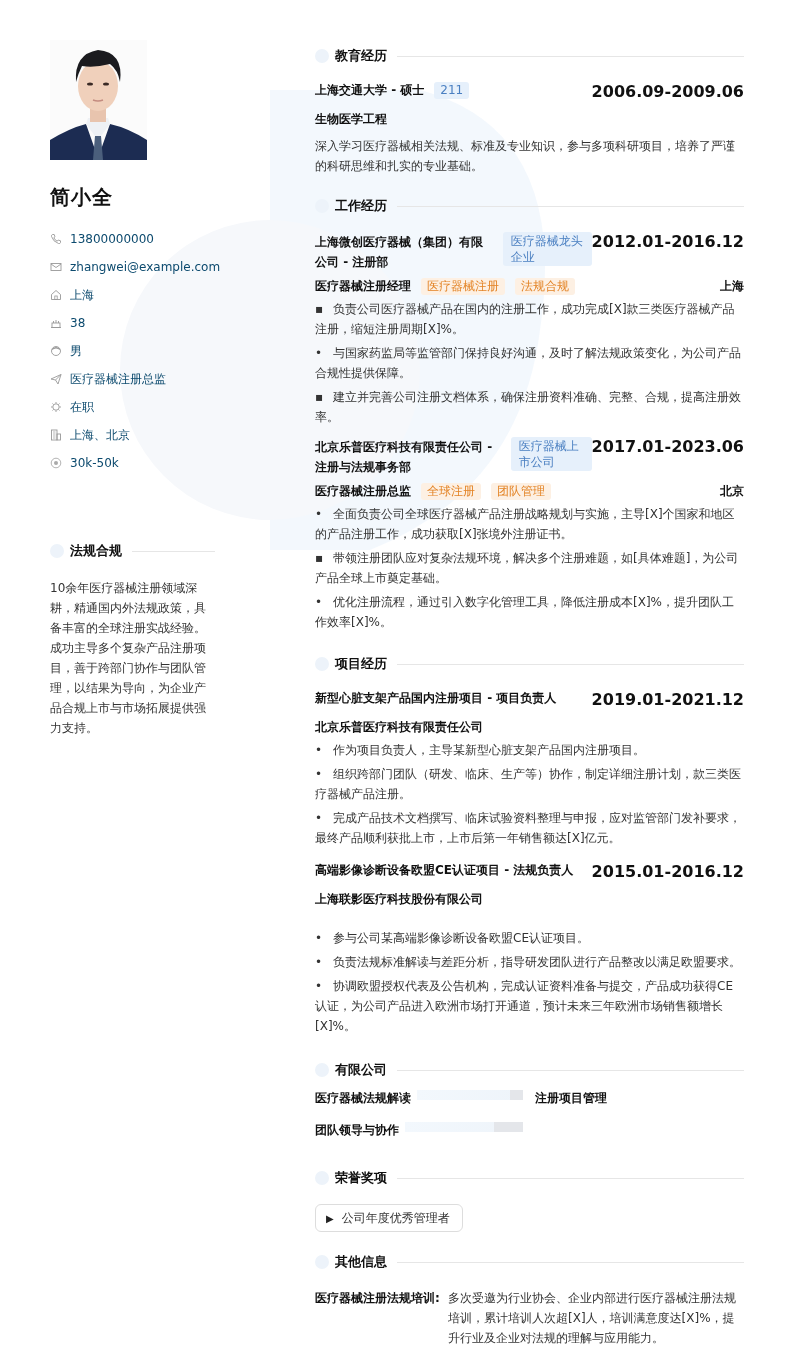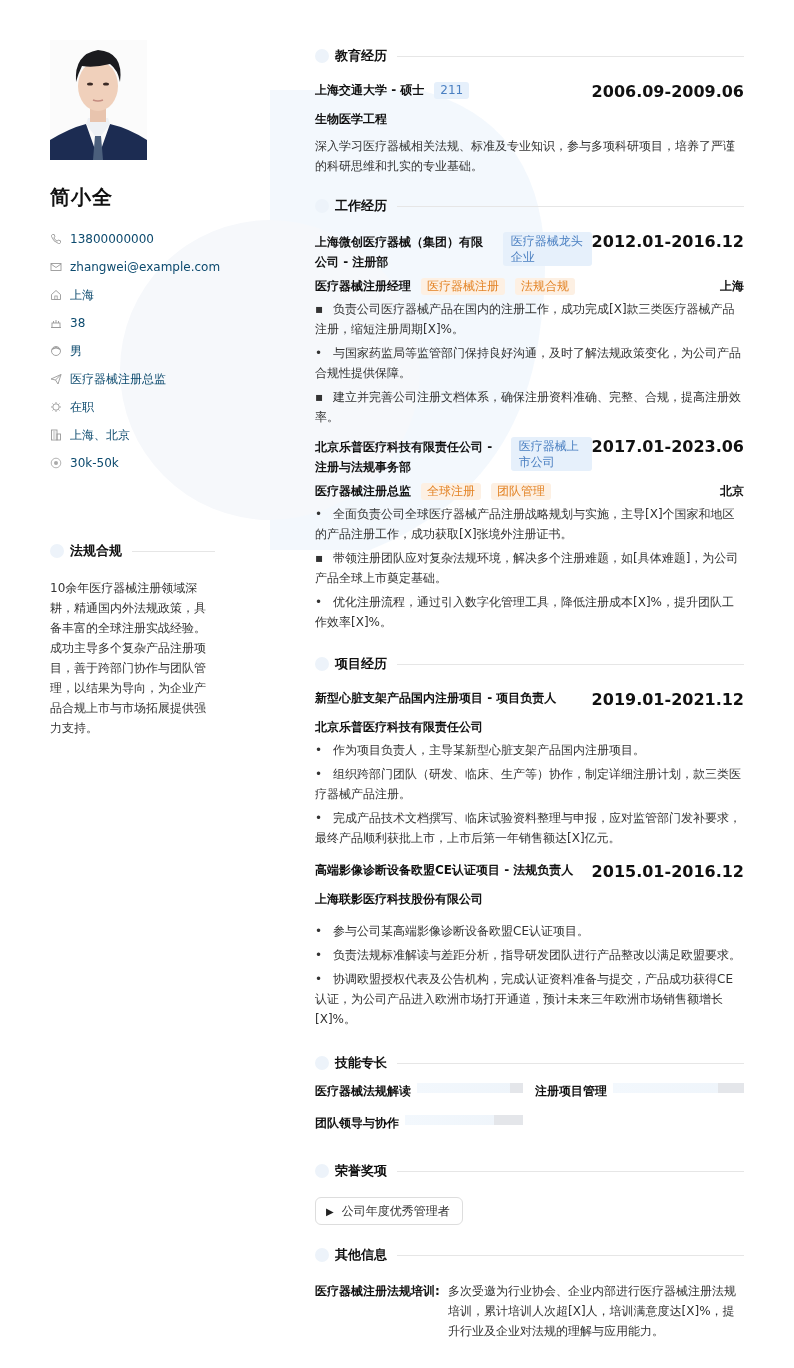--- a/index.html
+++ b/index.html
@@ -238,40 +238,40 @@
       <li><span class="b">•</span><span>完成产品技术文档撰写、临床试验资料整理与申报，应对监管部门发补要求，最终产品顺利获批上市，上市后第一年销售额达[X]亿元。</span></li>
     </ul>
   </div>
 
   <div style="margin-top:14px;">
     <div class="row">
       <div class="bold">高端影像诊断设备欧盟CE认证项目 - 法规负责人</div>
       <div class="date">2015.01-2016.12</div>
     </div>
     <div class="bold" style="margin-top:10px;">上海联影医疗科技股份有限公司</div>
-    <ul class="bullets" style="margin-top:13px;">
+    <ul class="bullets" style="margin-top:20px;">
       <li><span class="b">•</span><span>参与公司某高端影像诊断设备欧盟CE认证项目。</span></li>
       <li><span class="b">•</span><span>负责法规标准解读与差距分析，指导研发团队进行产品整改以满足欧盟要求。</span></li>
       <li><span class="b">•</span><span>协调欧盟授权代表及公告机构，完成认证资料准备与提交，产品成功获得CE认证，为公司产品进入欧洲市场打开通道，预计未来三年欧洲市场销售额增长[X]%。</span></li>
     </ul>
   </div>
 
   <div class="section-head" style="margin-top:24px;">
     <span class="sec-dot"></span>
-    <span class="sec-title">技能专长</span>
+    <span class="sec-title">有限公司</span>
     <span class="sec-line"></span>
   </div>
   <div class="skills" style="margin-top:10px;">
     <div class="skill">
       <span class="lbl">医疗器械法规解读</span>
       <span class="bar">
           <span class="rest" style="width:12%;"></span>
         </span>
     </div>
-    <div class="skill" style="width:209px;">
+    <div class="skill" style="width:209px;flex-direction:column;">
       <span class="lbl">注册项目管理</span>
       <span class="bar" style="margin-right:0;">
           <span class="rest" style="width:20%;"></span>
         </span>
     </div>
     <div class="skill">
       <span class="lbl">团队领导与协作</span>
       <span class="bar">
           <span class="rest" style="width:25%;"></span>
         </span>

